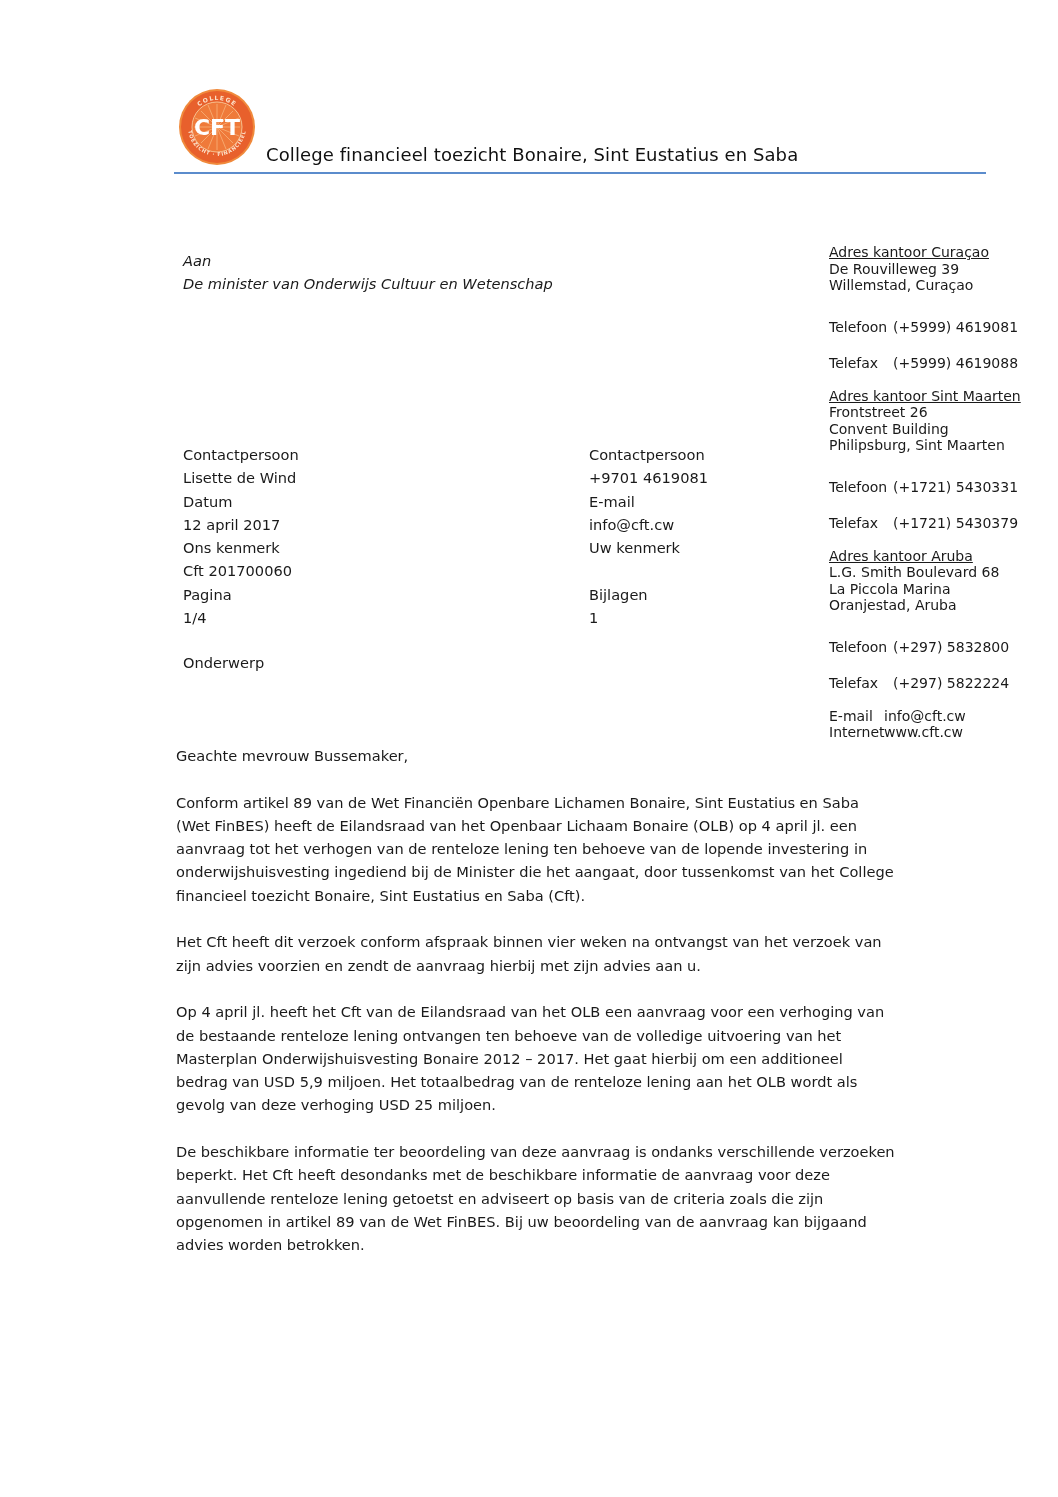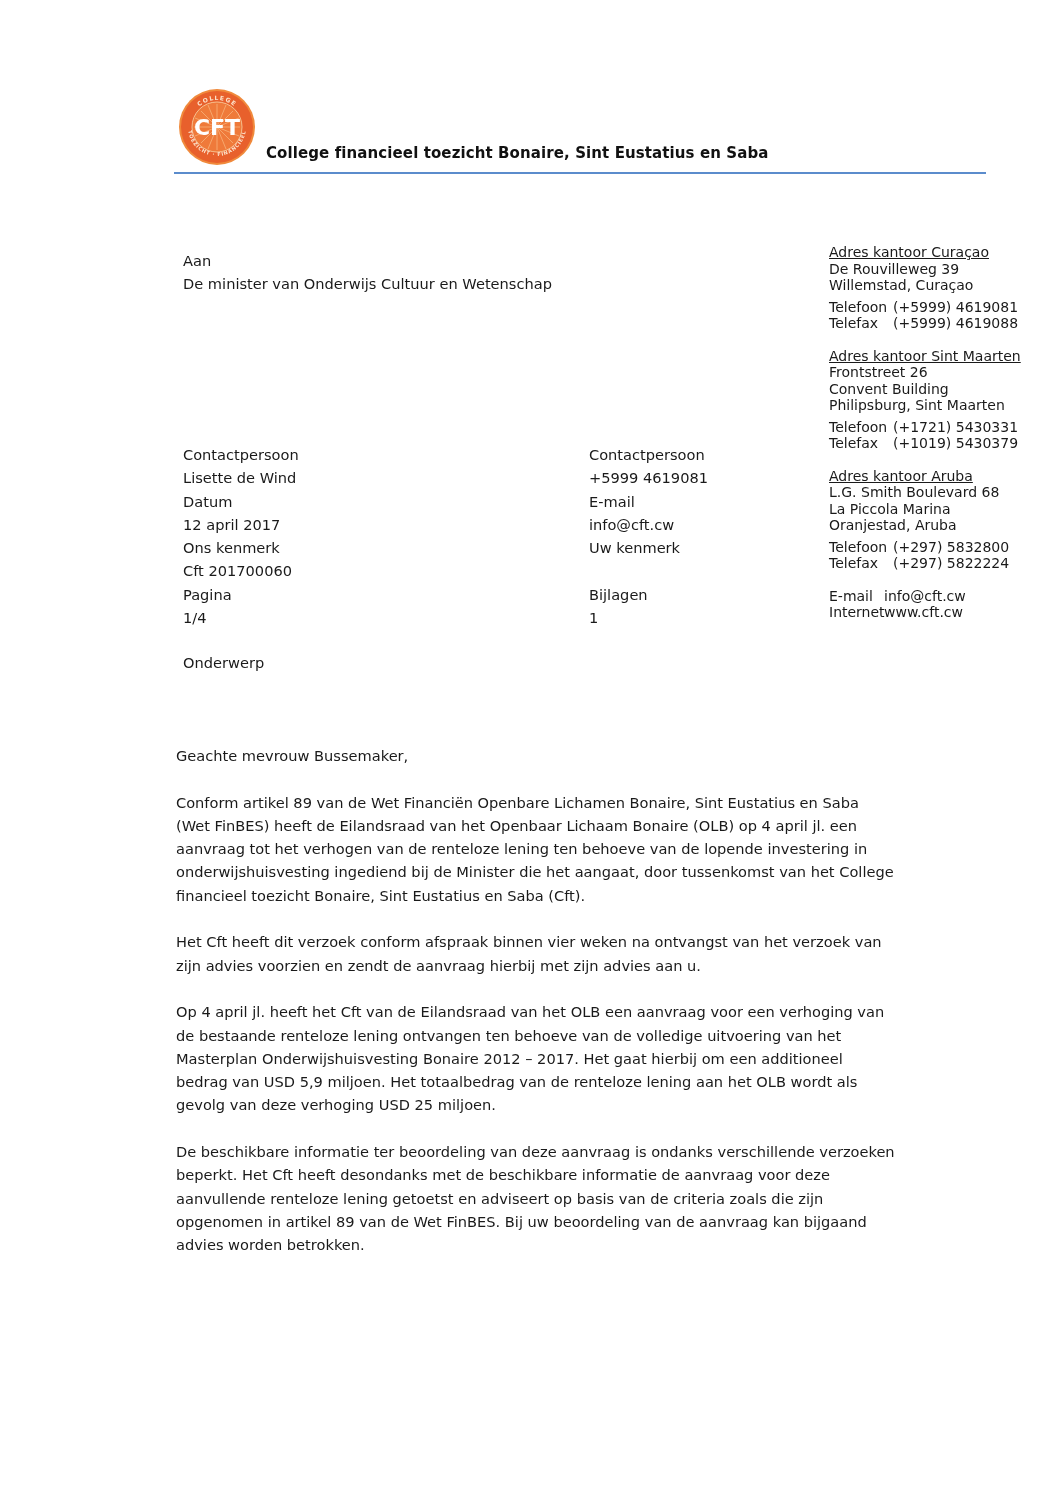--- a/index.html
+++ b/index.html
@@ -1,35 +1,35 @@
 <!DOCTYPE html>
 <html><head>
 <meta charset="utf-8">
 <style>
   html, body { margin: 0; padding: 0; background: #ffffff; }
   body { width: 1058px; height: 1497px; position: relative; overflow: hidden;
          font-family: "DejaVu Sans", sans-serif; color: #111111; }
   .abs { position: absolute; }
   .logo { left: 178px; top: 88px; width: 78px; height: 78px; }
-  .org-title { left: 266px; top: 144px; font-size: 15px; font-weight: bold; color: #111; white-space: nowrap; letter-spacing: 0.1px; }
+  .org-title { left: 266px; top: 144px; font-size: 18px; font-weight: normal; color: #111; white-space: nowrap; letter-spacing: 0.1px; }
   .header-rule { left: 174px; top: 172px; width: 812px; height: 2px; background: #5b8ccc; }
   .main-text { font-size: 14.6px; line-height: 23.3px; color: #1a1a1a; }
-  .aan-block { left: 183px; top: 249px; }
+  .aan-block { left: 183px; top: 249px; font-style: italic; }
   .meta-left { left: 183px; top: 443px; }
   .meta-right { left: 589px; top: 443px; }
   .meta-row { height: 23.3px; white-space: nowrap; }
   .subject-block { left: 183px; top: 651px; white-space: nowrap; }
   .body-block { left: 176px; top: 744px; width: 720px; }
   .body-block p { margin: 0 0 23.3px 0; }
   .sidebar { left: 829px; top: 244px; font-size: 14px; line-height: 16.5px; color: #1a1a1a; width: 200px; }
   .sidebar .office-title { text-decoration: underline; }
   .sidebar .gap-sm { height: 5px; }
   .sidebar .gap-lg { height: 16px; }
   .sidebar .row { white-space: nowrap; }
-  .sidebar .lbl { display: inline-block; width: 64px; }
+  .sidebar .lbl { display: inline-block; width: 64px; margin-top: 20px; }
   .sidebar .lbl2 { display: inline-block; width: 55px; }
 </style>
 </head>
 <body>
 
 <div class="abs logo">
   <svg width="78" height="78" viewBox="0 0 78 78">
     <defs>
       <path id="ringTop" d="M 12 39 A 27 27 0 0 1 66 39"></path>
       <path id="ringBottom" d="M 10 39 A 29 29 0 0 0 68 39"></path>
@@ -72,21 +72,21 @@
   <div class="meta-row">Datum</div>
   <div class="meta-row">12 april 2017</div>
   <div class="meta-row">Ons kenmerk</div>
   <div class="meta-row">Cft 201700060</div>
   <div class="meta-row">Pagina</div>
   <div class="meta-row">1/4</div>
 </div>
 
 <div class="abs meta-right main-text">
   <div class="meta-row">Contactpersoon</div>
-  <div class="meta-row">+5999 4619081</div>
+  <div class="meta-row">+9701 4619081</div>
   <div class="meta-row">E-mail</div>
   <div class="meta-row">info@cft.cw</div>
   <div class="meta-row">Uw kenmerk</div>
   <div class="meta-row"></div>
   <div class="meta-row">Bijlagen</div>
   <div class="meta-row">1</div>
 </div>
 
 <div class="abs subject-block main-text">
   <div class="meta-row">Onderwerp</div>
@@ -110,21 +110,21 @@
     <div class="row"><span class="lbl">Telefax</span><span>(+5999)  4619088</span></div>
   </div>
   <div class="gap-lg"></div>
   <div>
     <div class="row office-title">Adres kantoor Sint Maarten</div>
     <div class="row">Frontstreet 26</div>
     <div class="row">Convent Building</div>
     <div class="row">Philipsburg, Sint Maarten</div>
     <div class="gap-sm"></div>
     <div class="row"><span class="lbl">Telefoon</span><span>(+1721) 5430331</span></div>
-    <div class="row"><span class="lbl">Telefax</span><span>(+1019)  5430379</span></div>
+    <div class="row"><span class="lbl">Telefax</span><span>(+1721)  5430379</span></div>
   </div>
   <div class="gap-lg"></div>
   <div>
     <div class="row office-title">Adres kantoor Aruba</div>
     <div class="row">L.G. Smith Boulevard 68</div>
     <div class="row">La Piccola Marina</div>
     <div class="row">Oranjestad, Aruba</div>
     <div class="gap-sm"></div>
     <div class="row"><span class="lbl">Telefoon</span><span>(+297) 5832800</span></div>
     <div class="row"><span class="lbl">Telefax</span><span>(+297) 5822224</span></div>

